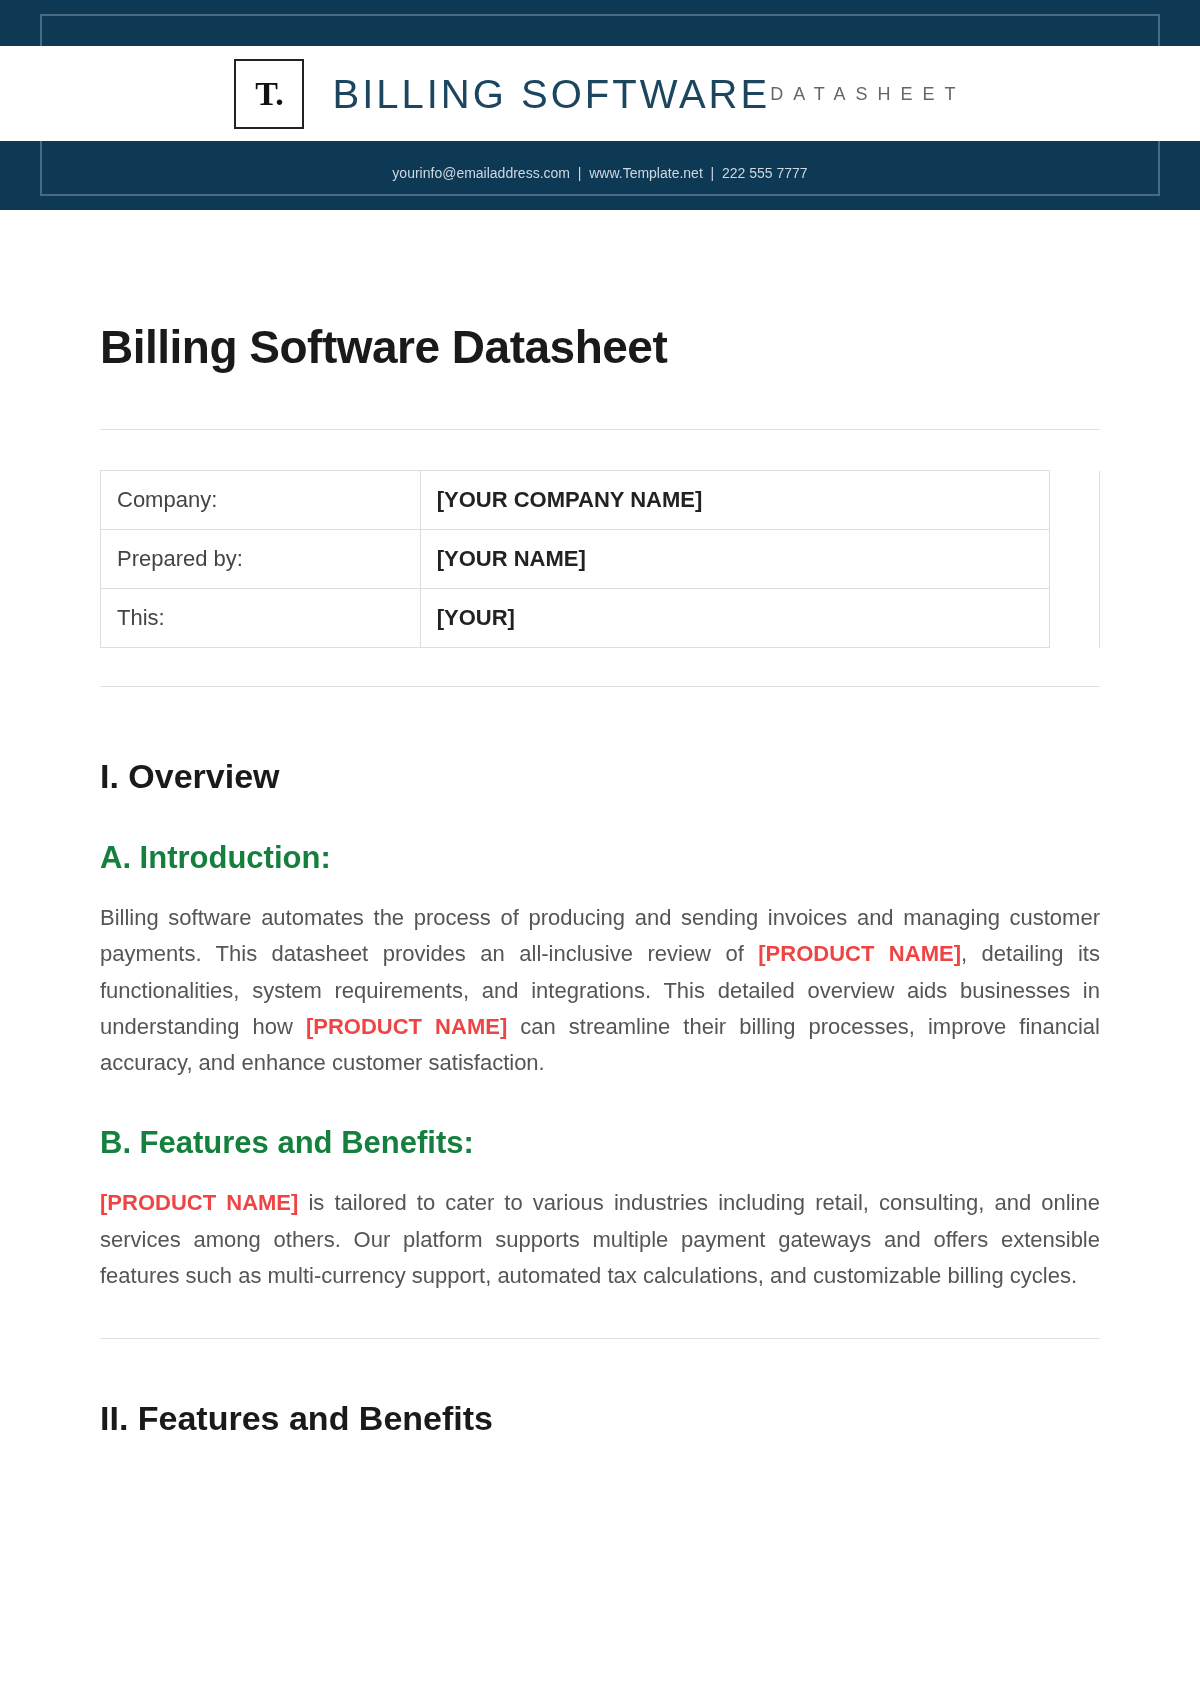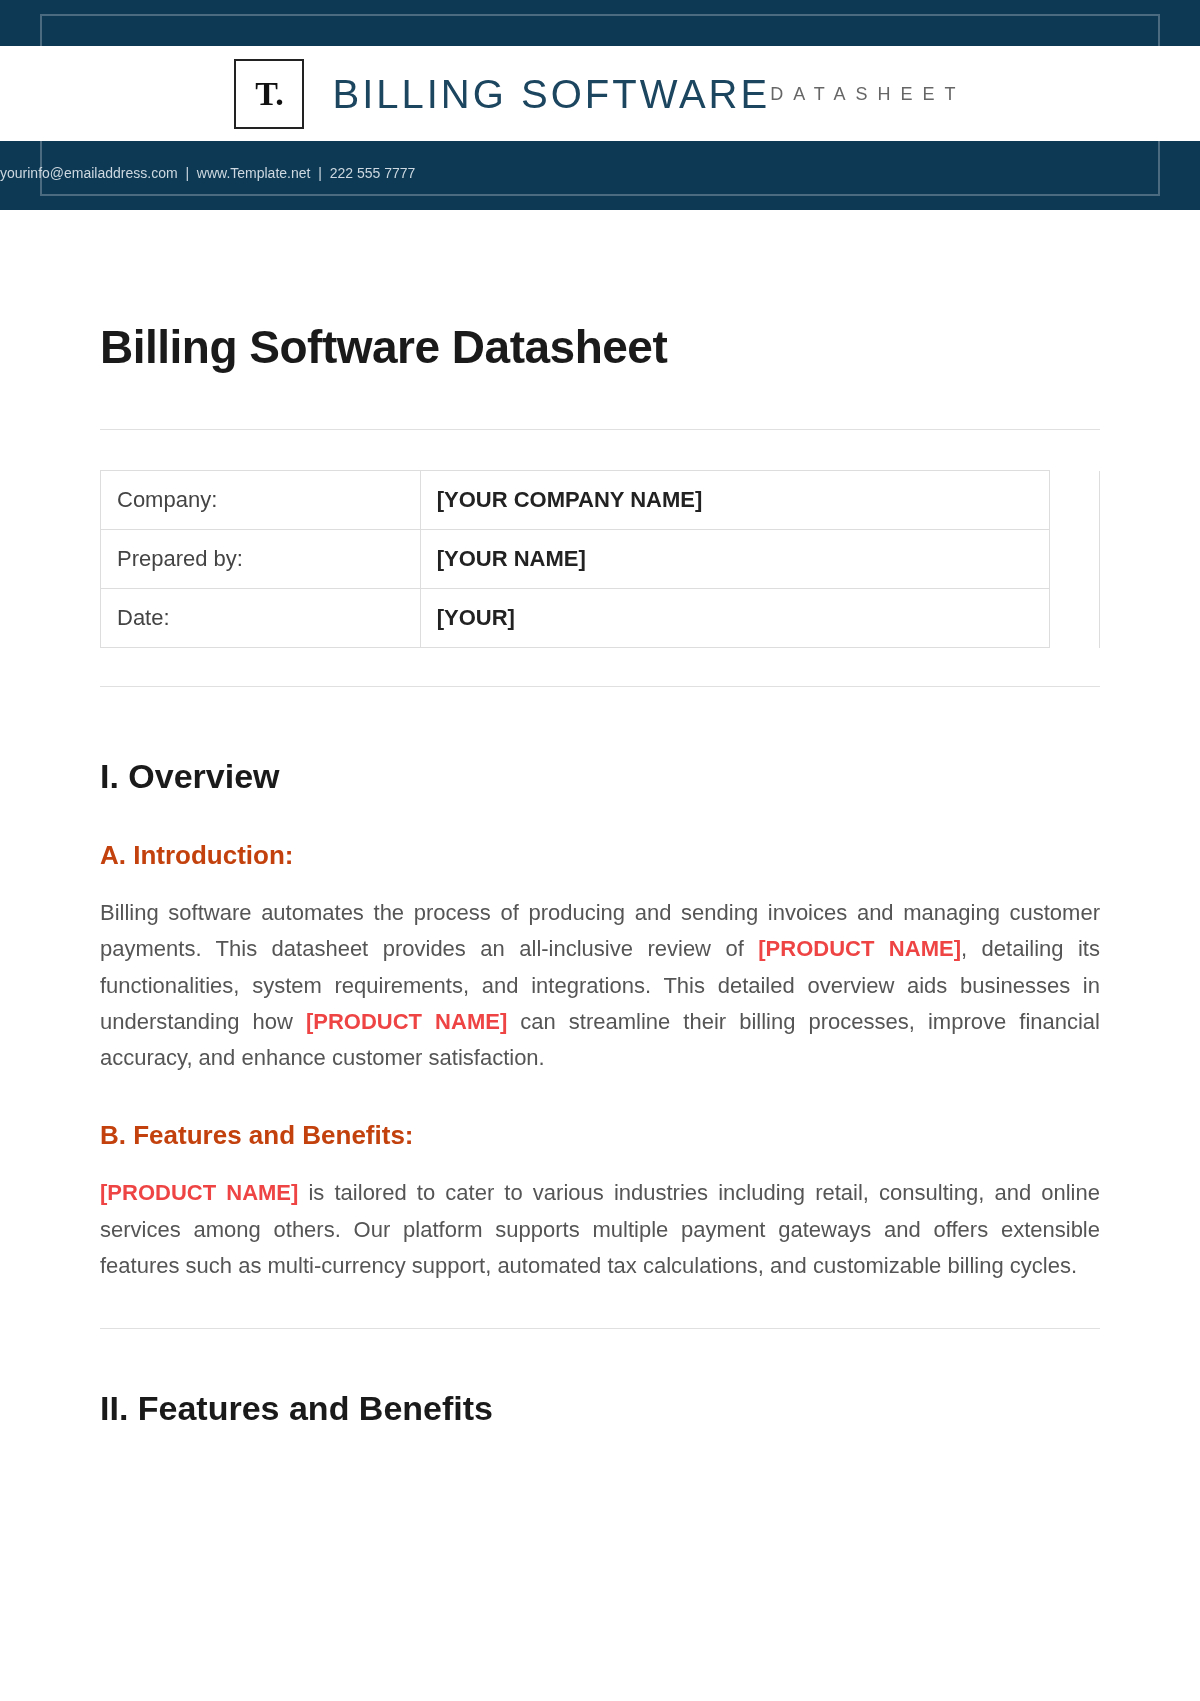--- a/index.html
+++ b/index.html
@@ -59,21 +59,21 @@
   font-size: 18px;
   color: #666;
   letter-spacing: 10px;
   margin-top: 11px;
 }
 .contact-line {
   position: absolute;
   top: 165px;
   left: 0;
   right: 0;
-  text-align: left;
+  text-align: center;
   color: #cdd8e0;
   font-size: 14px;
 }
 .content {
   padding: 110px 100px 0 100px;
 }
 .doc-title {
   text-align: left;
   font-size: 46px;
   font-weight: 700;
@@ -96,23 +96,23 @@
 .info-table td:nth-child(2) { font-weight: 700; color: #222; }
 .info-table tr td:last-child { border-left: none; }
 .info-table td.gap { border-top: none; border-bottom: none; border-right: 1px solid #ddd; width: 5%; }
 .section-h1 {
   font-size: 34px;
   font-weight: 800;
   color: #1a1a1a;
   margin-bottom: 44px;
 }
 .section-h2 {
-  font-size: 26px;
+  font-size: 31px;
   font-weight: 800;
-  color: #c2410c;
+  color: #15803d;
   margin-bottom: 24px;
 }
 .para {
   font-size: 22px;
   line-height: 1.65;
   color: #555;
   text-align: justify;
   margin-bottom: 44px;
 }
 .para b { color: #ef4444; font-weight: 800; }
@@ -148,21 +148,21 @@
       <td>Company:</td>
       <td>[YOUR COMPANY NAME]</td>
       <td class="gap"></td>
     </tr>
     <tr>
       <td>Prepared by:</td>
       <td>[YOUR NAME]</td>
       <td class="gap"></td>
     </tr>
     <tr>
-      <td>Date:</td>
+      <td>This:</td>
       <td>[YOUR]</td>
       <td class="gap"></td>
     </tr>
   </tbody>
     </table>
 
   <hr class="hr2">
 
   <h2 class="section-h1">I. Overview</h2>
 

